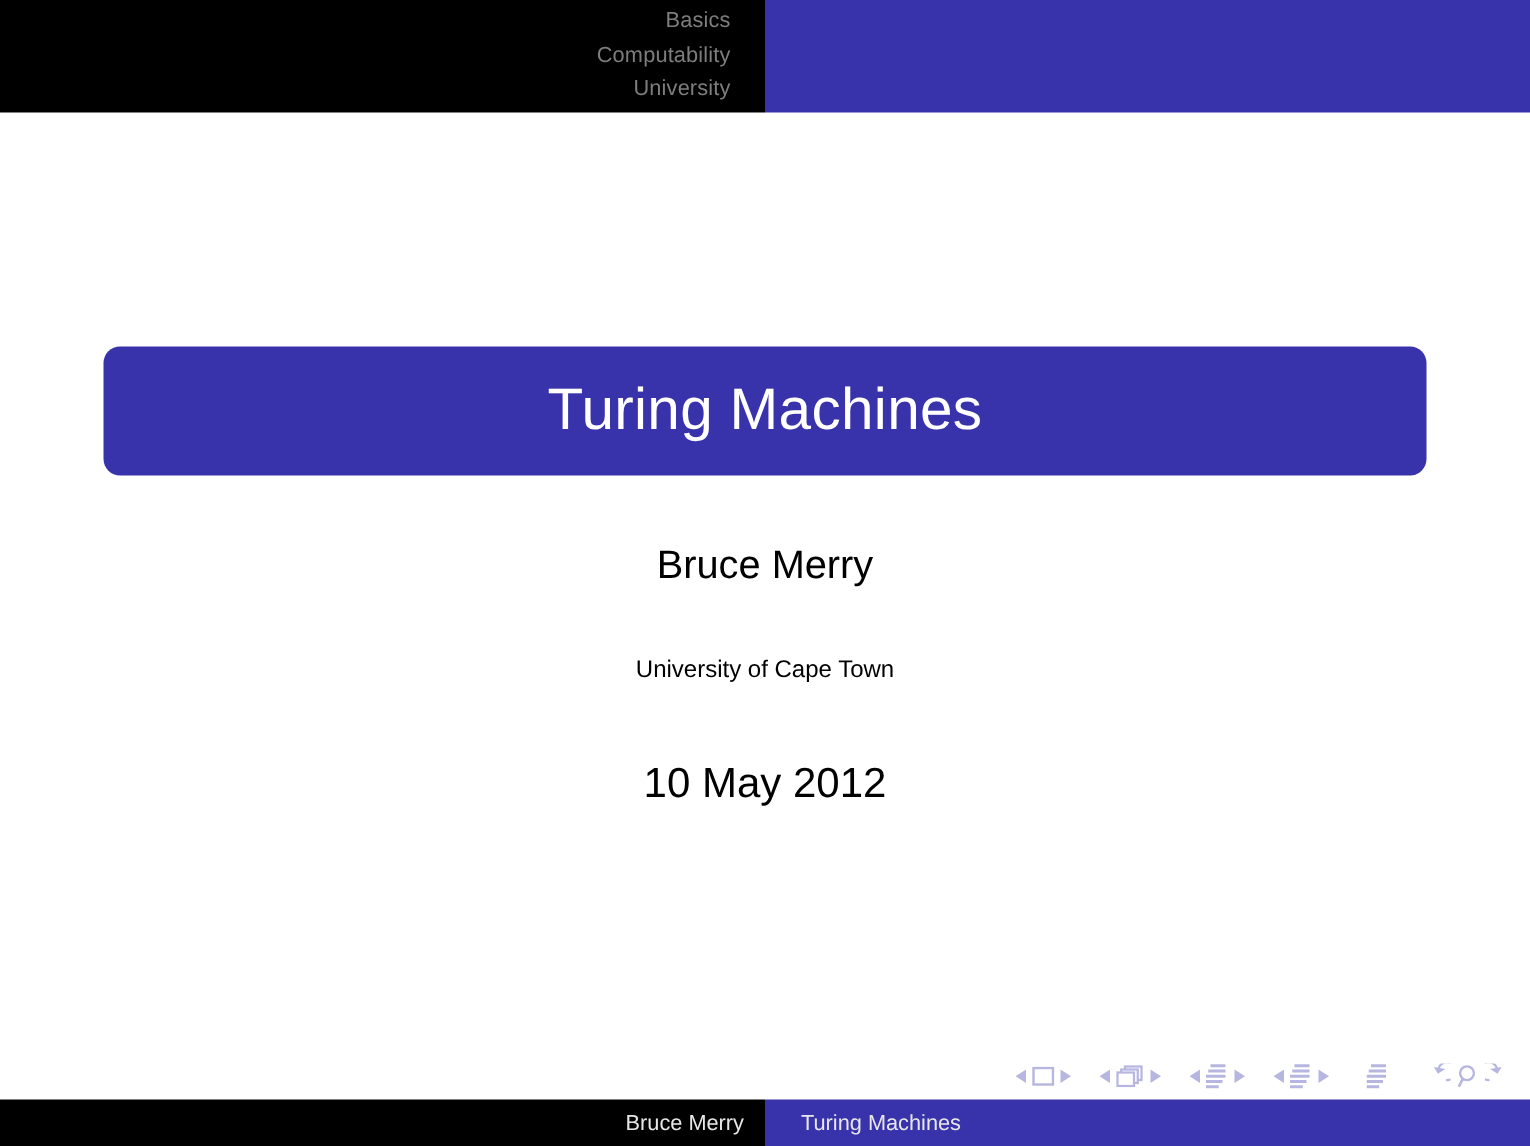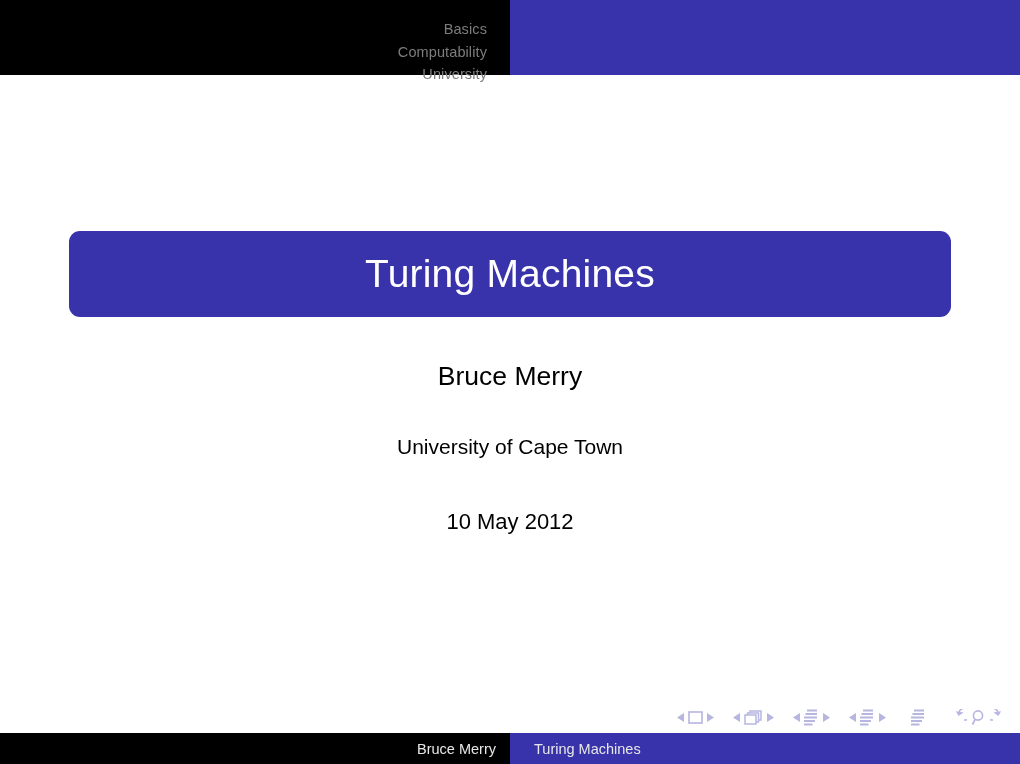--- a/index.html
+++ b/index.html
@@ -29,21 +29,21 @@
     display: flex;
   }
   .headbar-left {
     width: 510px;
     height: 75px;
     background: #000000;
     display: flex;
     flex-direction: column;
     align-items: flex-end;
     justify-content: flex-start;
-    padding-top: 18px;
+    padding-top: 3px;
     padding-right: 23px;
   }
   .headbar-right {
     width: 510px;
     height: 75px;
     background: #3832ab;
   }
   .nav-section {
     color: #7d7d7d;
     font-size: 14.5px;
@@ -83,27 +83,27 @@
     text-align: center;
     color: #000000;
   }
   .author {
     font-size: 26.5px;
     line-height: 32px;
     margin-bottom: 42px;
     white-space: nowrap;
   }
   .institute {
-    font-size: 21px;
+    font-size: 16px;
     line-height: 26px;
     margin-bottom: 46px;
     white-space: nowrap;
   }
   .date {
-    font-size: 22px;
+    font-size: 28px;
     line-height: 32px;
     white-space: nowrap;
   }
 
   
   .navsyms {
     position: absolute;
     right: 13px;
     bottom: 36px;
     display: flex;

